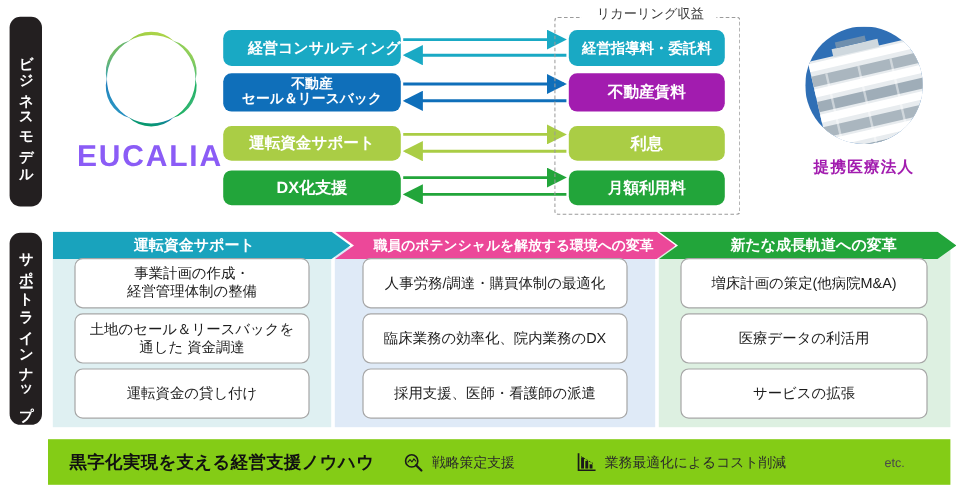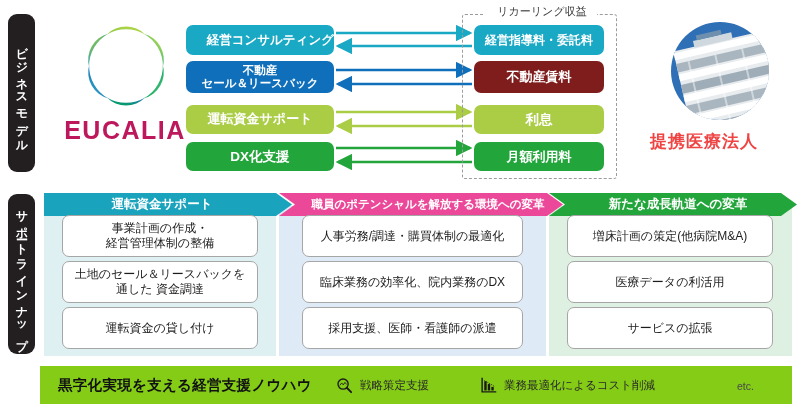--- a/index.html
+++ b/index.html
@@ -28,21 +28,21 @@
     box-sizing:border-box;
   }
   #vtab-business{left:8px;top:14px;width:27px;height:158px;}
   #vtab-support{left:8px;top:194px;width:27px;height:160px;}
 
   
   #logo-block{position:absolute;left:60px;top:20px;width:130px;height:150px;}
   #logo-mark{position:absolute;left:22px;top:2px;width:88px;height:88px;}
   #logo-word{
     position:absolute;left:0;top:96px;width:130px;
-    text-align:center;font-size:25px;font-weight:700;color:#be185d;
+    text-align:center;font-size:25px;font-weight:700;color:#8b5cf6;
     letter-spacing:1.5px;
   }
 
   
   .svc{
     position:absolute;left:186px;width:148px;
     border-radius:7px;
     color:#ffffff;font-weight:700;
     display:flex;align-items:center;justify-content:center;
     text-align:center;line-height:1.15;
@@ -56,21 +56,21 @@
   
   .rev{
     position:absolute;left:474px;width:130px;
     border-radius:7px;
     color:#ffffff;font-weight:700;
     display:flex;align-items:center;justify-content:center;
     text-align:center;
     box-sizing:border-box;
   }
   #rev-0{top:25px;height:30px;background:#19a9c4;font-size:12px;}
-  #rev-1{top:61px;height:32px;background:#7f1d1d;font-size:13px;text-align:center;}
+  #rev-1{top:61px;height:32px;background:#a21caf;font-size:13px;text-align:center;}
   #rev-2{top:105px;height:29px;background:#aacd45;font-size:13.5px;}
   #rev-3{top:142px;height:29px;background:#22a53a;font-size:13px;}
 
   
   #recurring-frame{
     position:absolute;left:462px;top:14px;width:155px;height:165px;
     box-sizing:border-box;
     border:1.4px dashed #9b9b9b;
     border-radius:3px;
   }
@@ -86,22 +86,22 @@
   
   #arrows{position:absolute;left:0;top:0;width:800px;height:190px;}
 
   
   #partner{position:absolute;left:650px;top:22px;width:140px;height:150px;}
   #partner-photo{
     position:absolute;left:21px;top:0;width:98px;height:98px;
     border-radius:50%;overflow:hidden;
   }
   #partner-label{
-    position:absolute;left:0;top:108px;width:140px;
-    font-size:17px;font-weight:700;color:#ef4444;letter-spacing:1px;
+    position:absolute;left:0;top:108px;width:140px;text-align:center;
+    font-size:13px;font-weight:700;color:#a21caf;letter-spacing:1px;
   }
 
   
   .col-body{position:absolute;top:206px;height:150px;box-sizing:border-box;}
   #col-body-0{left:44px;width:232px;background:#dff0f2;}
   #col-body-1{left:279px;width:267px;background:#dfeaf7;}
   #col-body-2{left:549px;width:243px;background:#ddf0e1;}
 
   .col-head{
     position:absolute;top:193px;height:23px;

